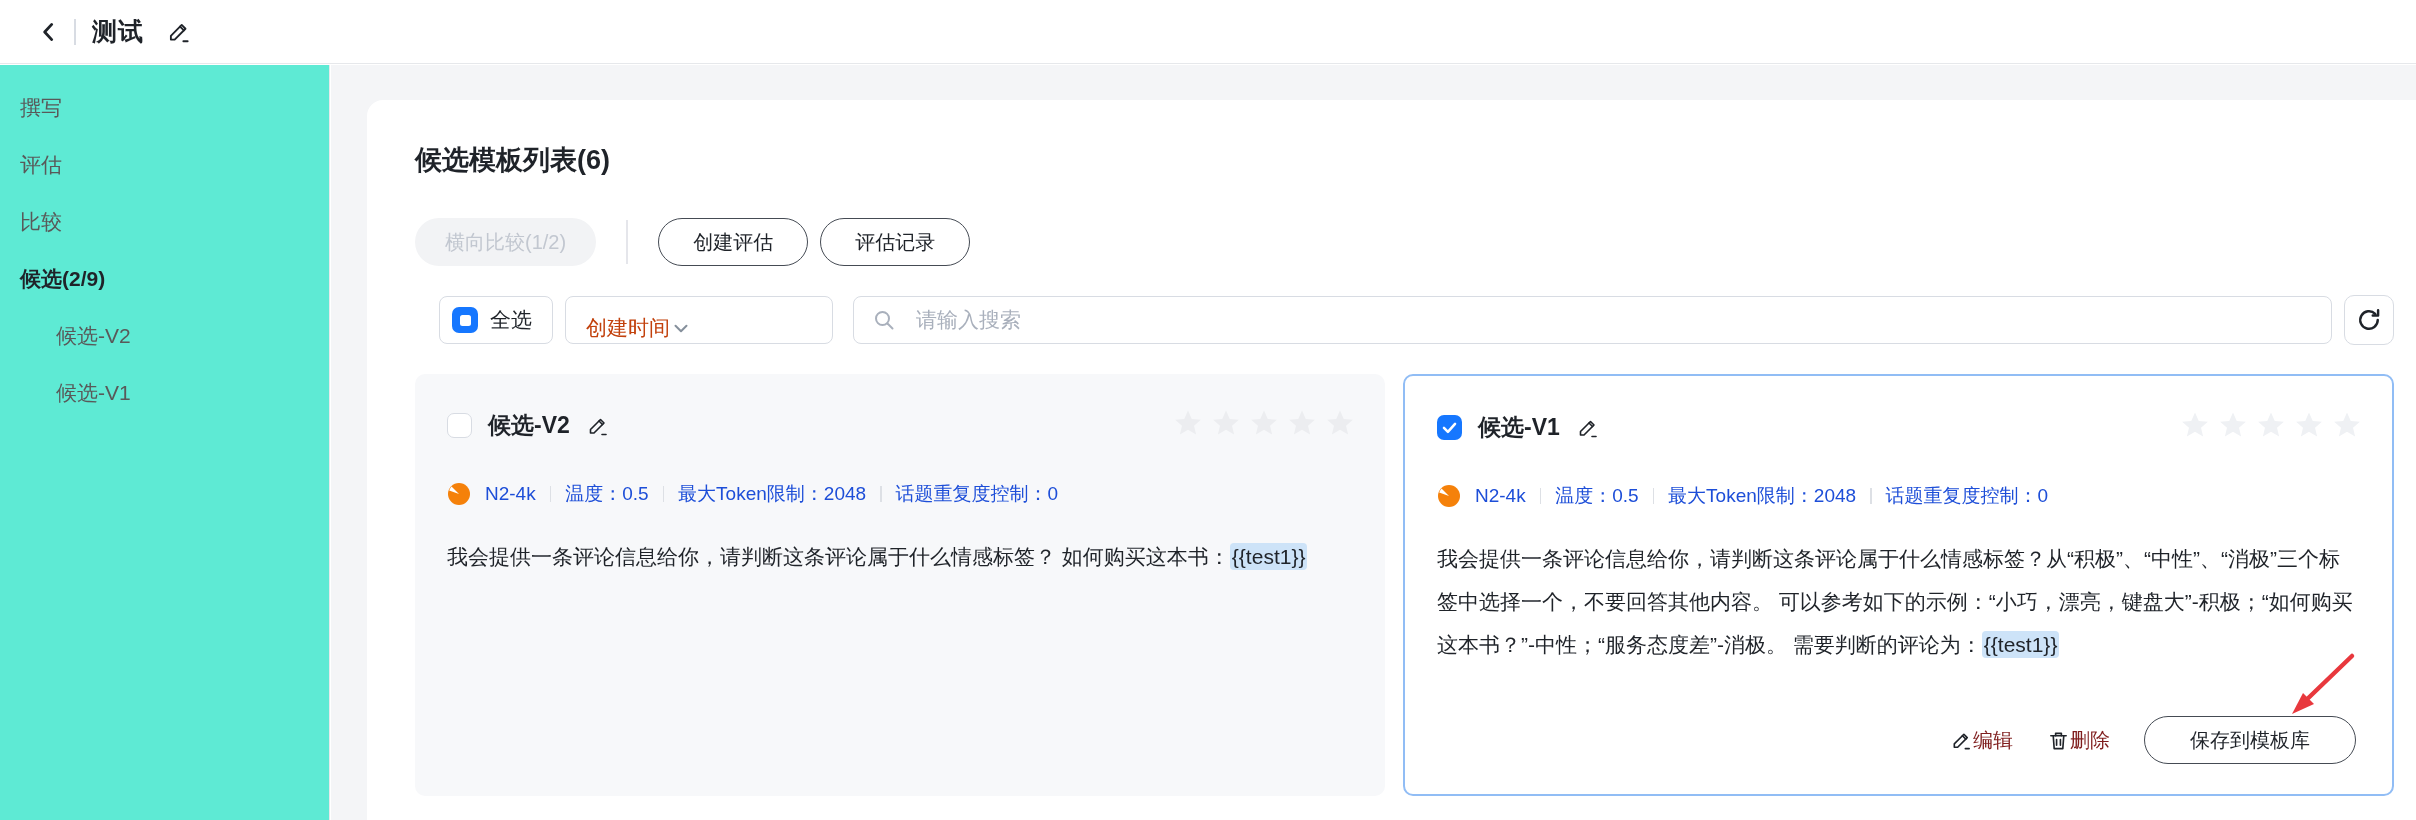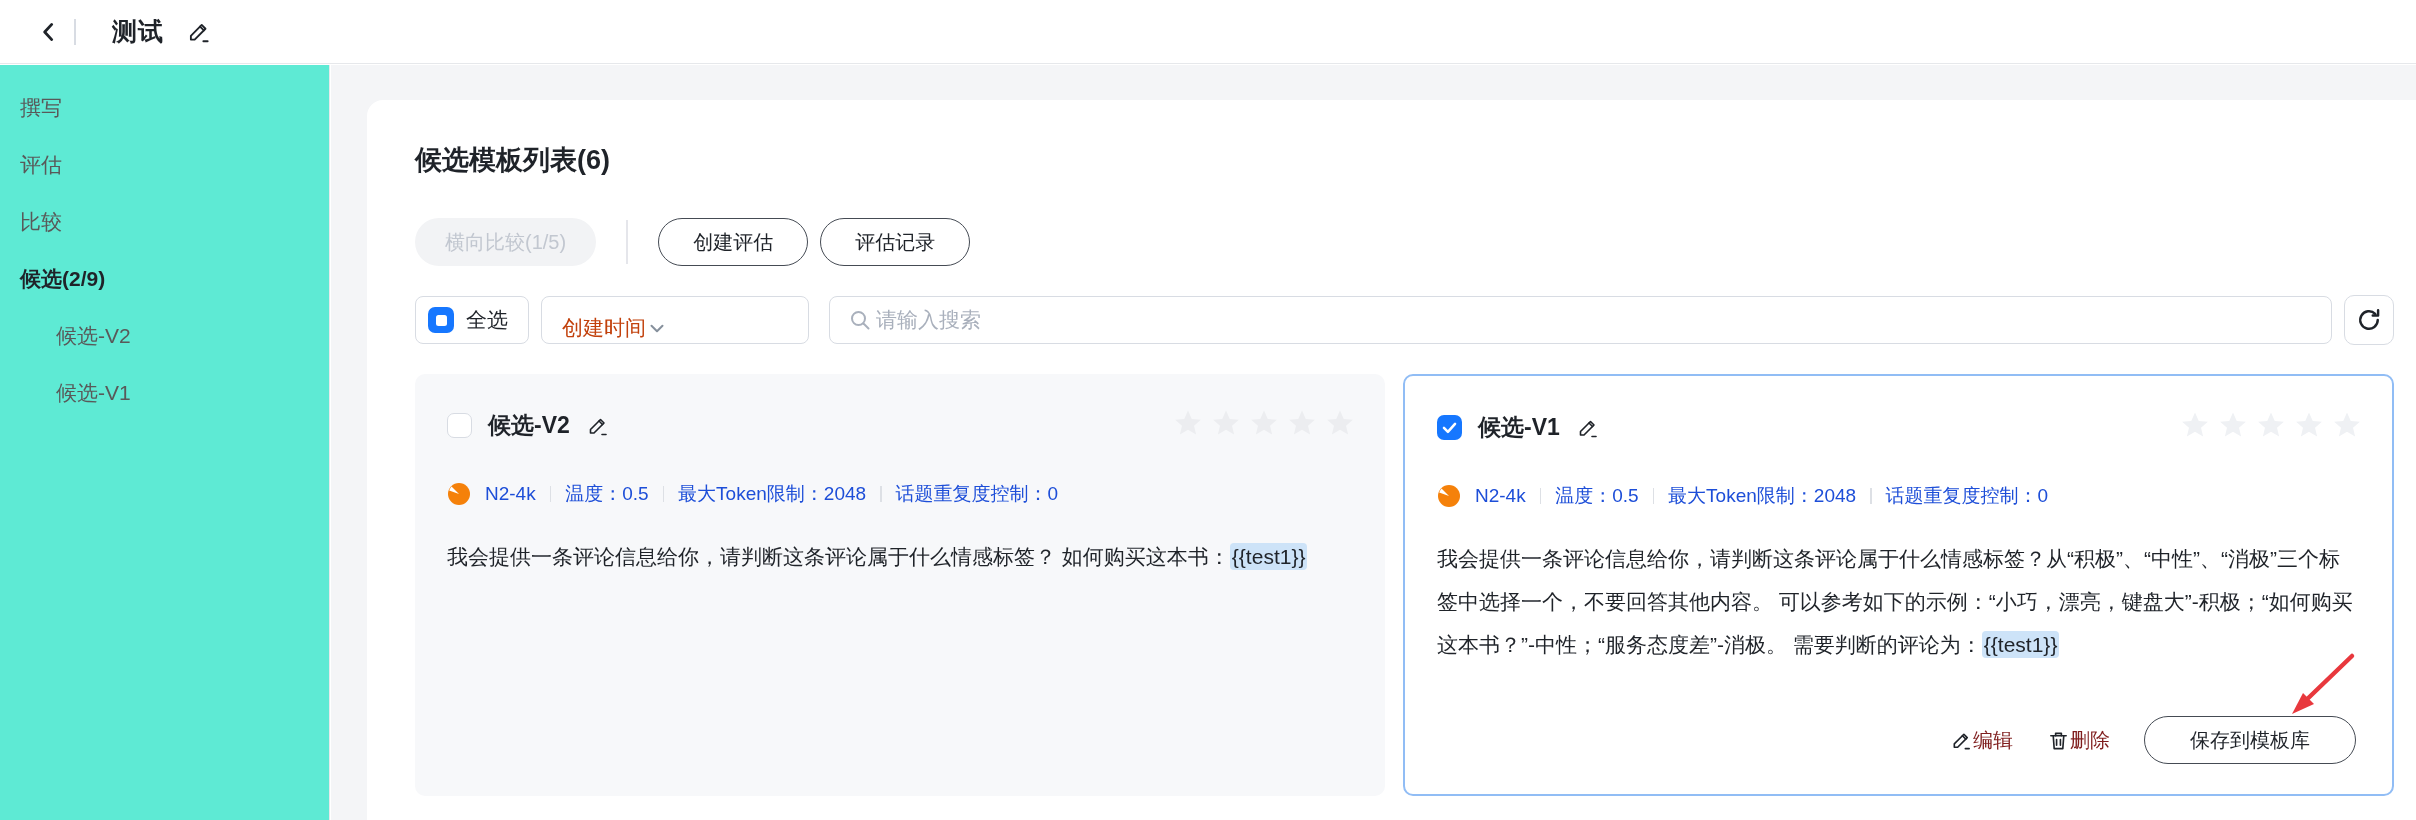--- a/index.html
+++ b/index.html
@@ -11,21 +11,21 @@
   .screen { position:absolute; inset:0; }
 
   
   .app-header {
     position:absolute; left:0; top:0; width:2416px; height:64px;
     background:#fff; border-bottom:1px solid #e6e8eb;
     display:flex; align-items:center; padding-left:34px;
   }
   .back-btn { width:30px; height:30px; border:none; background:transparent; cursor:pointer; display:flex; align-items:center; justify-content:center; }
   .hdr-divider { width:2px; height:26px; background:#d8dce3; margin:0 16px 0 10px; }
-  .hdr-title { font-size:25px; font-weight:bold; color:#1f2329; letter-spacing:1px;margin-left:20px; }
+  .hdr-title { font-size:25px; font-weight:bold; color:#1f2329; letter-spacing:1px; }
   .hdr-edit { margin-left:22px; cursor:pointer; display:flex; align-items:center; }
 
   
   .sidebar {
     position:absolute; left:0; top:65px; width:330px; height:755px;
     background:#5eead4; border-right:1px solid #e6e8eb; padding-top:14px;
   }
   .nav-item { height:57px; display:flex; align-items:center; padding-left:20px;
     font-size:21px; color:#595959; cursor:pointer; }
   .nav-item.active { font-weight:bold; color:#1f2329; }
@@ -48,28 +48,28 @@
   .pill { height:48px; border-radius:24px; font-size:20px; padding:16px 34px;
     display:flex; align-items:center; justify-content:center; cursor:pointer;
     background:#fff; border:1.5px solid #454b54; color:#1f2329; }
   .pill.disabled { background:#f2f3f5; border:none; color:#c2c7d0; cursor:default; padding:0 30px; }
   .tb-divider { width:2px; height:44px; background:#e5e6eb; margin:0 30px; }
   .toolbar .pill + .pill { margin-left:12px; }
 
   
   .filterbar { display:flex; align-items:center; height:48px; margin-bottom:30px; }
   .boxed { height:48px; border:1px solid #d8dce3; border-radius:8px; background:#fff;
-    display:flex; align-items:center; }
+    display:flex; align-items:center;margin-left:24px; }
   .select-all { padding:0 20px 0 12px; gap:12px; cursor:pointer; font-size:21px; color:#1f2329; }
   .cb { width:26px; height:26px; border-radius:7px; display:flex; align-items:center; justify-content:center; }
   .cb.indeterminate { background:#1677ff; }
   .cb.indeterminate .cb-inner { width:11px; height:11px; background:#fff; border-radius:2.5px; }
   .sort-select { width:268px; margin-left:12px; padding:16px 16px 0 20px; justify-content:flex-start;
     font-size:21px; color:#c2410c; cursor:pointer; }
-  .search-box { flex:1; margin-left:20px; padding:0 18px; gap:4px; }
+  .search-box { flex:1; margin-left:20px; padding:0 18px; gap:20px; }
   .search-box input { border:none; outline:none; flex:1; font-size:21px; color:#1f2329;
     font-family:inherit; background:transparent; }
   .search-box input::placeholder { color:#a9b0bc; }
   .refresh-btn { width:50px; height:50px; margin-left:12px; border:1px solid #d8dce3; border-radius:10px;
     background:#fff; display:flex; align-items:center; justify-content:center; cursor:pointer; flex:none; }
 
   
   .cards { display:flex; gap:18px; }
   .card { height:422px; border-radius:10px; padding:36px 36px 30px 32px; position:relative;
     display:flex; flex-direction:column; }
@@ -139,21 +139,21 @@
         <span>候选-V1</span>
       </div>
   </aside>
 
   <main class="main-area">
     <section class="panel">
 
       <h2 class="panel-title">候选模板列表(6)</h2>
 
       <div class="toolbar">
-        <button class="pill disabled">横向比较(1/5)</button>
+        <button class="pill disabled">横向比较(1/2)</button>
         <span class="tb-divider"></span>
         <button class="pill">创建评估</button>
         <button class="pill">评估记录</button>
       </div>
 
       <div class="filterbar">
         <div class="boxed select-all">
           <span class="cb indeterminate">
               <span class="cb-inner"></span>
             </span>

